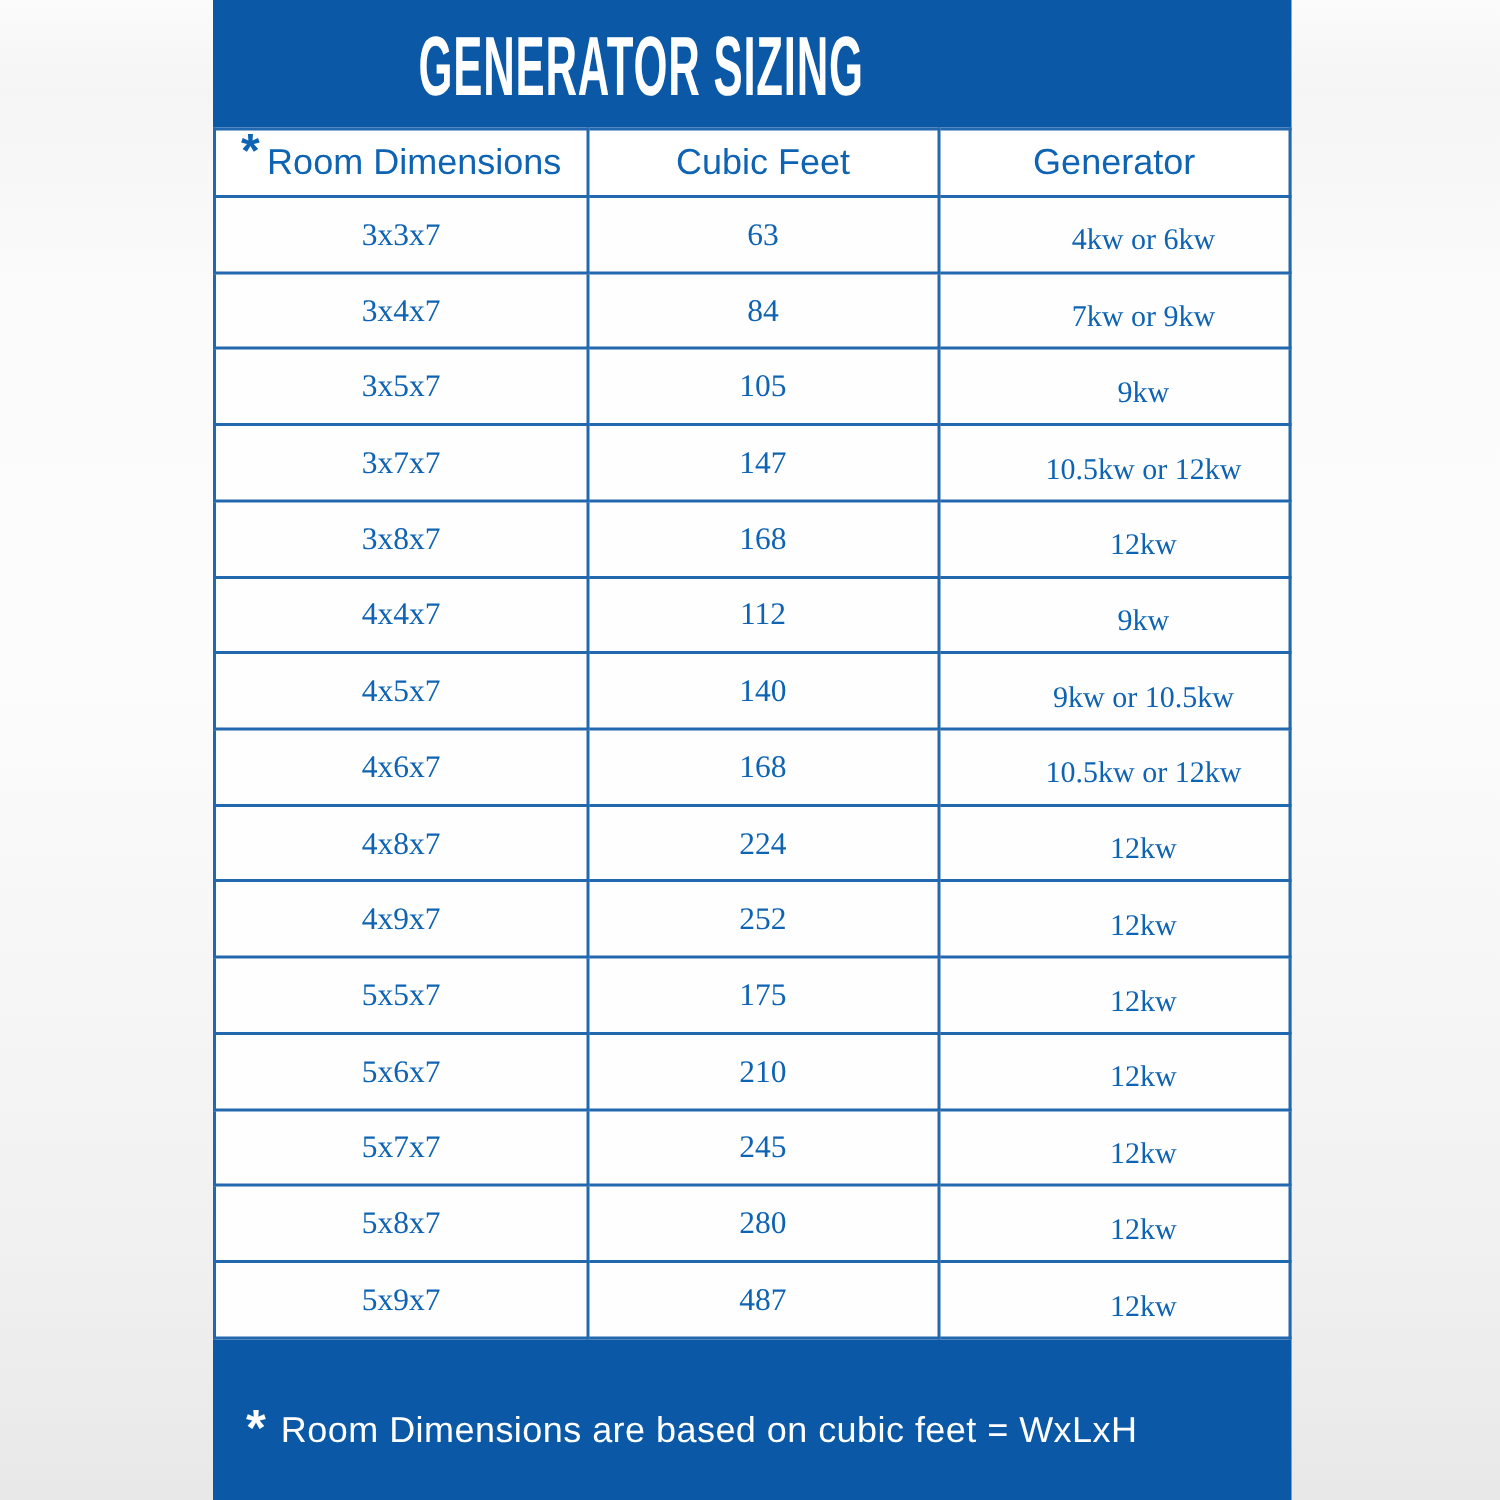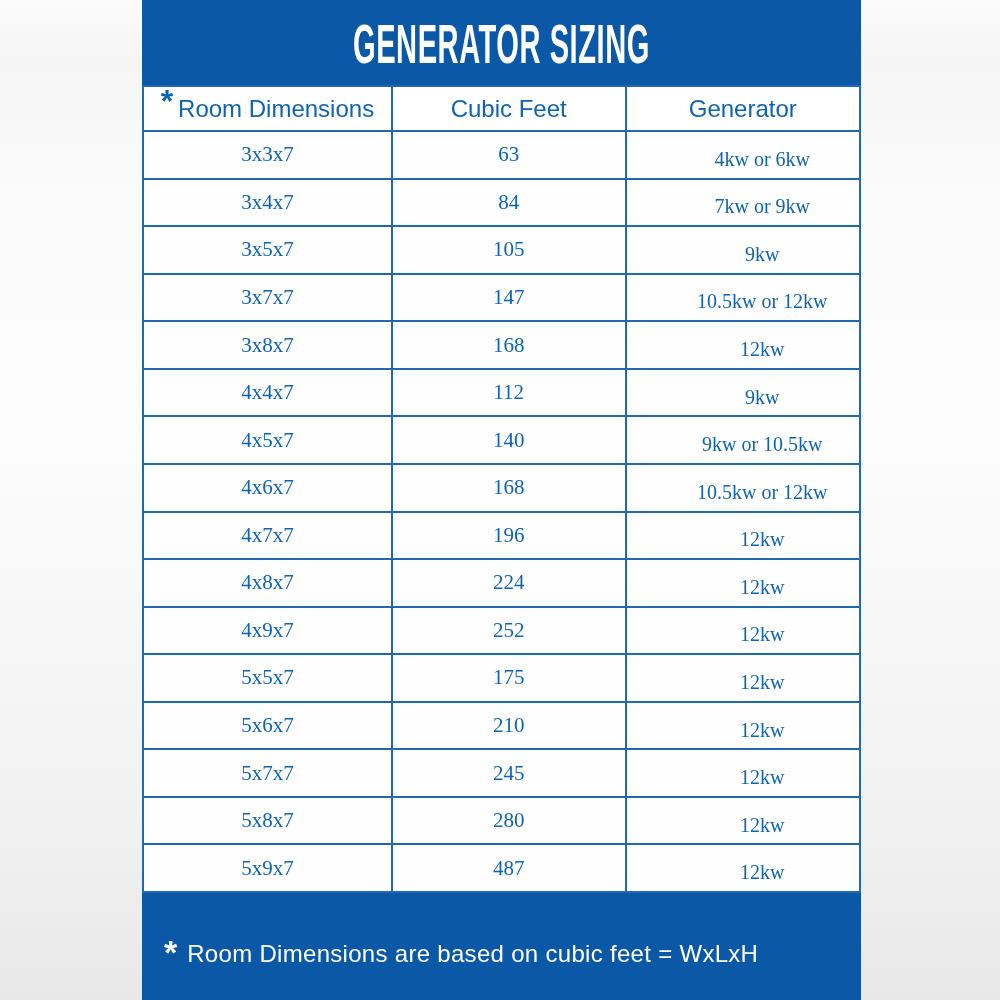--- a/index.html
+++ b/index.html
@@ -23,21 +23,21 @@
     width: 719px; height: 1000px;
     background: var(--panel-blue);
     display: flex;
     flex-direction: column;
   }
   .title-band {
     height: 85px;
     flex: 0 0 85px;
     display: flex;
     align-items: center;
-    justify-content: center;
+    justify-content: flex-start;
   }
   .title {
     color: var(--title-white);
     font-size: 56px;
     font-weight: bold;
     letter-spacing: 1px;
     transform: scaleX(0.52);
     transform-origin: center;
     white-space: nowrap;
     line-height: 1;
@@ -156,25 +156,20 @@
           <td class="col-room-dimensions">4x5x7</td>
           <td class="col-cubic-feet">140</td>
           <td class="col-generator">9kw or 10.5kw</td>
         </tr>
         <tr>
           <td class="col-room-dimensions">4x6x7</td>
           <td class="col-cubic-feet">168</td>
           <td class="col-generator">10.5kw or 12kw</td>
         </tr>
         <tr>
-          <td class="col-room-dimensions">4x7x7</td>
-          <td class="col-cubic-feet">196</td>
-          <td class="col-generator">12kw</td>
-        </tr>
-        <tr>
           <td class="col-room-dimensions">4x8x7</td>
           <td class="col-cubic-feet">224</td>
           <td class="col-generator">12kw</td>
         </tr>
         <tr>
           <td class="col-room-dimensions">4x9x7</td>
           <td class="col-cubic-feet">252</td>
           <td class="col-generator">12kw</td>
         </tr>
         <tr>

